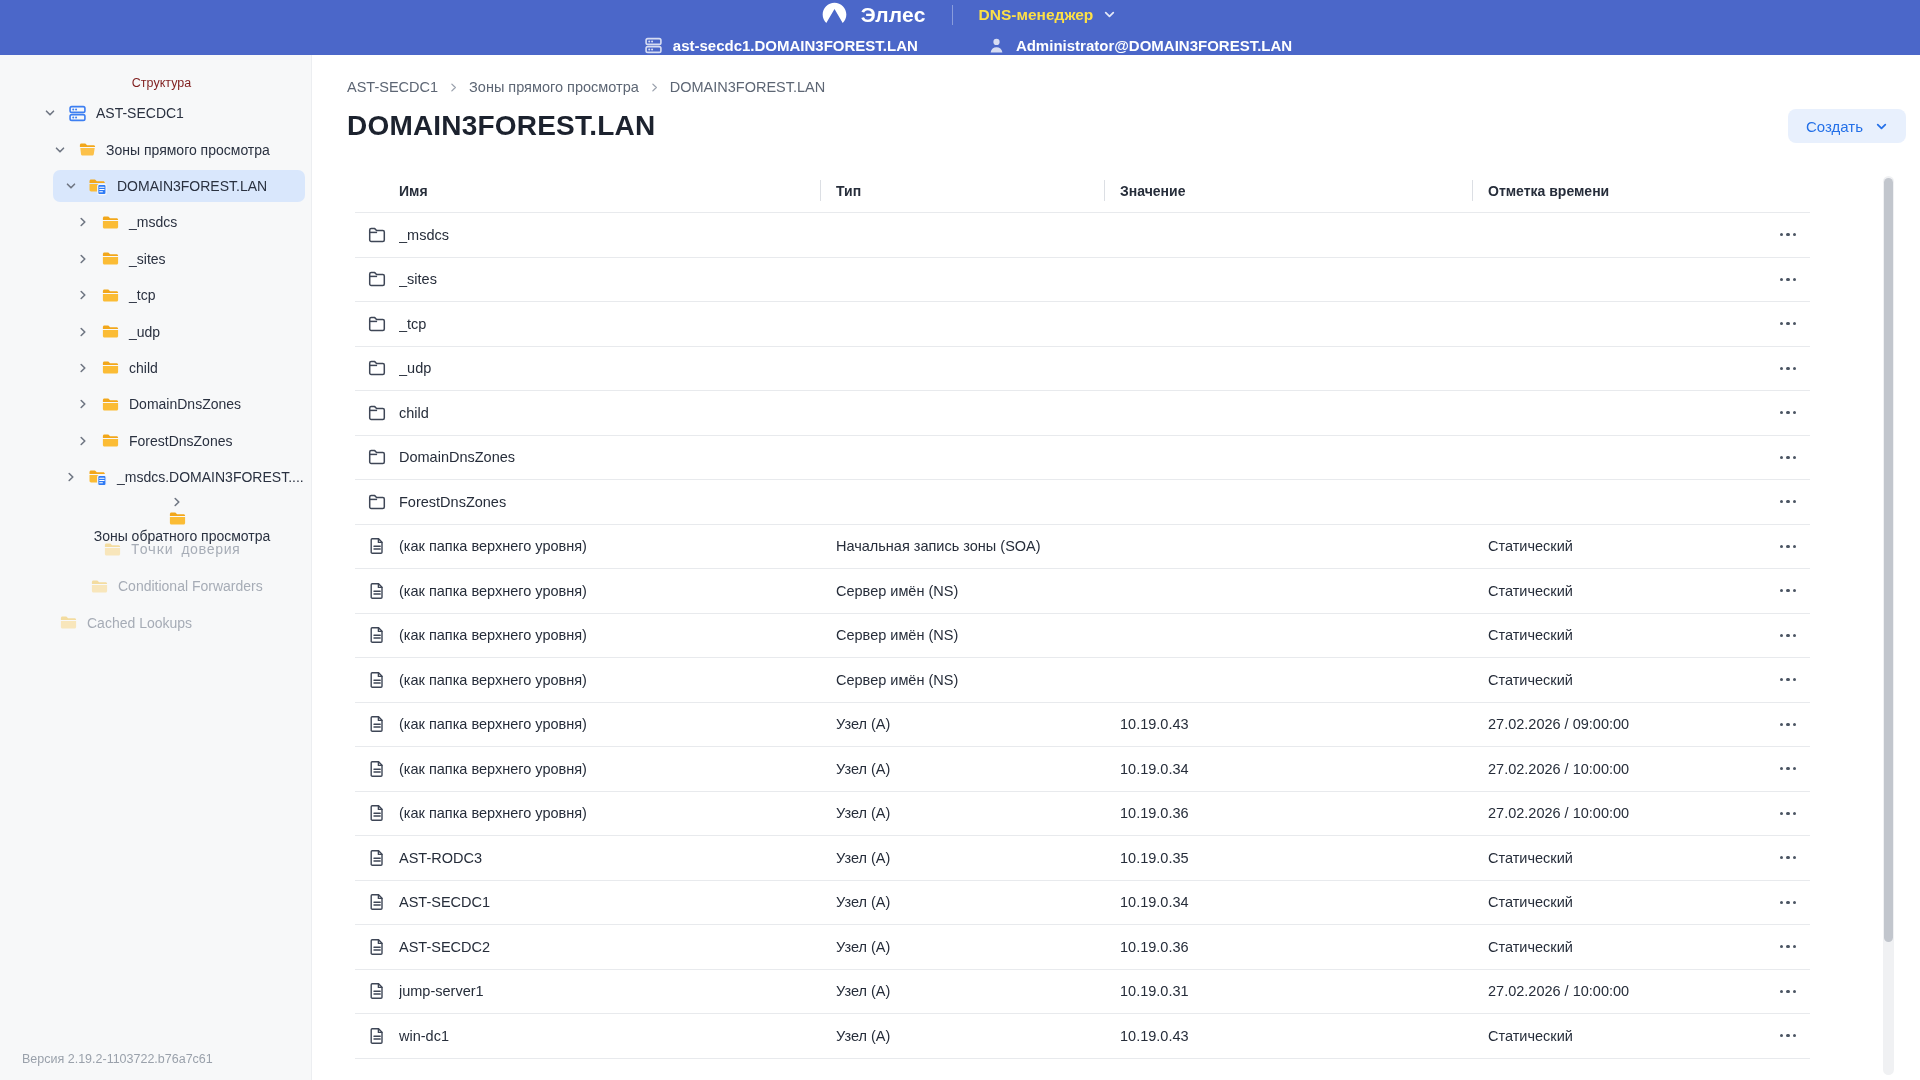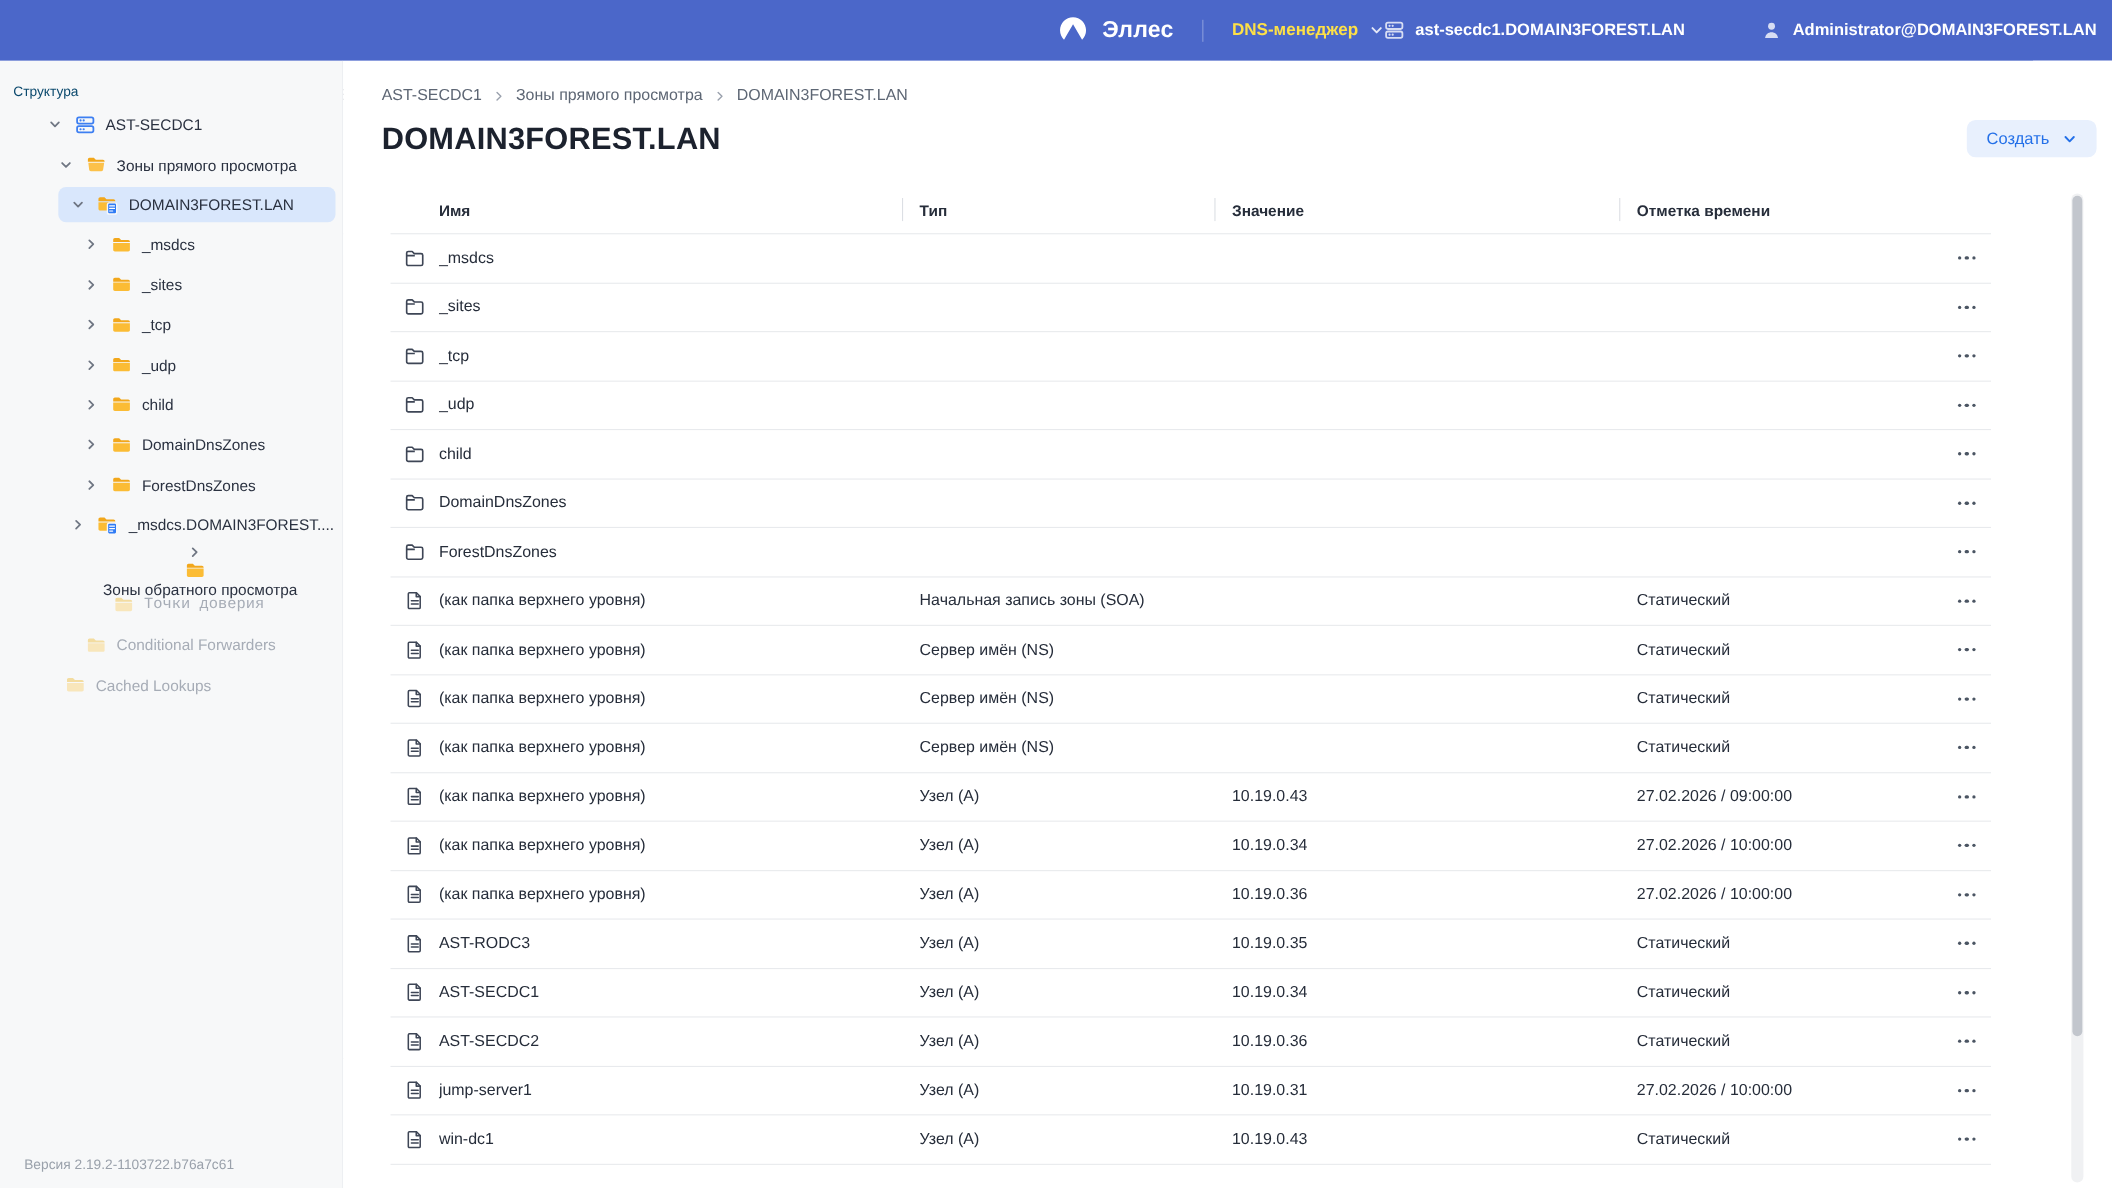--- a/index.html
+++ b/index.html
@@ -1,34 +1,34 @@
 <!DOCTYPE html>
 <html lang="ru"><head>
 <meta charset="utf-8">
 <style>
   * { margin:0; padding:0; box-sizing:border-box; }
   html,body { width:1920px; height:1080px; overflow:hidden; background:#fff;
     font-family:"Liberation Sans","DejaVu Sans",sans-serif; color:#262d3a; }
 
   
   .topbar { position:fixed; top:0; left:0; width:1920px; height:55px; background:#4b67c9;
-    display:flex; align-items:center; justify-content:flex-end; padding:0 14px 0 30px; z-index:10; }
+    display:flex; align-items:center; justify-content:space-between; padding:0 14px 0 30px; z-index:10;flex-direction:column; }
   .tb-left { display:flex; align-items:center; }
   .logo { display:flex; align-items:center; margin-right:12px; }
   .brand { color:#fff; font-size:21px; font-weight:700; letter-spacing:.2px; }
   .tb-divider { width:1px; height:20px; background:rgba(255,255,255,.35); margin:0 26px; }
   .app-menu { display:flex; align-items:center; gap:10px; cursor:pointer; }
   .app-menu span { color:#fde047; font-size:15.5px; font-weight:600; }
   .tb-right { display:flex; align-items:center; gap:69px; }
   .tb-item { display:flex; align-items:center; gap:10px; color:#fff; font-size:15px; font-weight:600; }
 
   
   .sidebar { position:fixed; top:55px; left:0; width:312px; height:1025px; background:#f7f8f9;
     border-right:1px solid #eceef1; padding-top:20px; }
-  .side-label { color:#0c4a6e; font-size:12.5px; padding-left:12px; line-height:16px; }
+  .side-label { color:#7f1d1d; font-size:12.5px; padding-left:12px; line-height:16px;text-align:center; }
   .tree { margin-top:4px; }
   .tree-row { position:relative; display:flex; align-items:center; height:36.4px; cursor:pointer; }
   .tree-row.selected::before { content:""; position:absolute; left:53px; right:6px; top:2px; bottom:2px;
     background:#d9e7fc; border-radius:7px; z-index:-1; }
   .chev { width:13px; height:13px; display:inline-flex; align-items:center; justify-content:center;
     margin-right:11px; flex:0 0 13px; }
   .ticon { width:20px; height:20px; display:inline-flex; align-items:center; justify-content:center;
     margin-right:9px; flex:0 0 20px; }
   .tlabel { font-size:14px; color:#2a3140; white-space:nowrap; }
   .tree-row.muted .tlabel { color:#a6acb6; }
@@ -298,21 +298,21 @@
         <span class="chev"></span>
         <span class="ticon">
           <svg width="19" height="19" viewBox="0 0 20 20">
             <path d="M2 5.2c0-.9.7-1.6 1.6-1.6h4.1l1.9 1.9h6.8c.9 0 1.6.7 1.6 1.6v.3H2z" fill="#F3DCA0"></path>
             <path d="M2 8.3h16v6.5c0 .9-.7 1.6-1.6 1.6H3.6c-.9 0-1.6-.7-1.6-1.6z" fill="#F8E6BB"></path>
           </svg>
         </span>
         <span class="tlabel">Точки доверия</span>
       </div>
 
-      <div class="tree-row muted" style="padding-left: 53px;">
+      <div class="tree-row muted" style="padding-left: 53px; margin-left: 12px;">
         <span class="chev"></span>
         <span class="ticon">
           <svg width="19" height="19" viewBox="0 0 20 20">
             <path d="M2 5.2c0-.9.7-1.6 1.6-1.6h4.1l1.9 1.9h6.8c.9 0 1.6.7 1.6 1.6v.3H2z" fill="#F3DCA0"></path>
             <path d="M2 8.3h16v6.5c0 .9-.7 1.6-1.6 1.6H3.6c-.9 0-1.6-.7-1.6-1.6z" fill="#F8E6BB"></path>
           </svg>
         </span>
         <span class="tlabel">Conditional Forwarders</span>
       </div>
 

